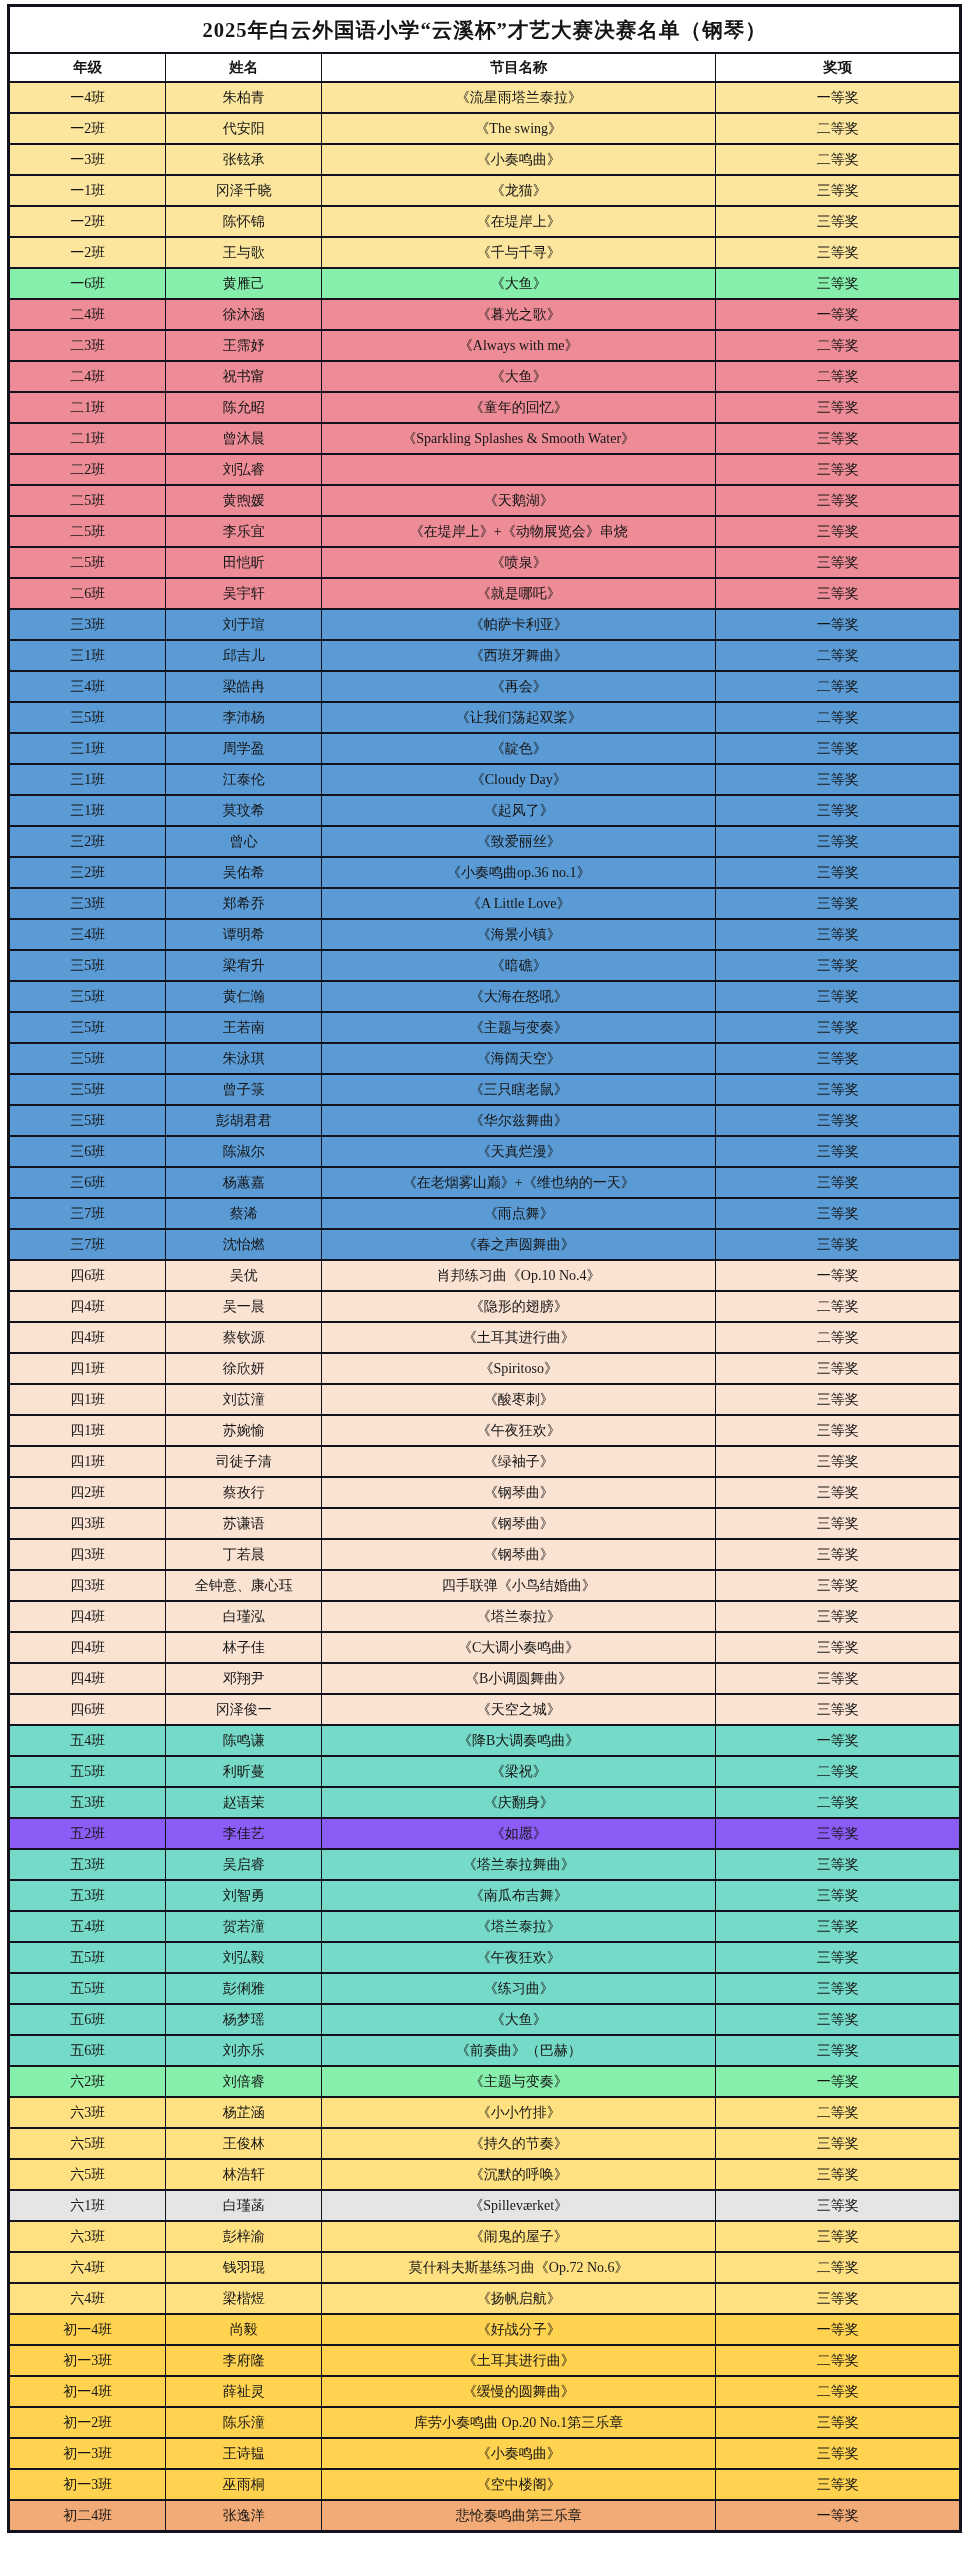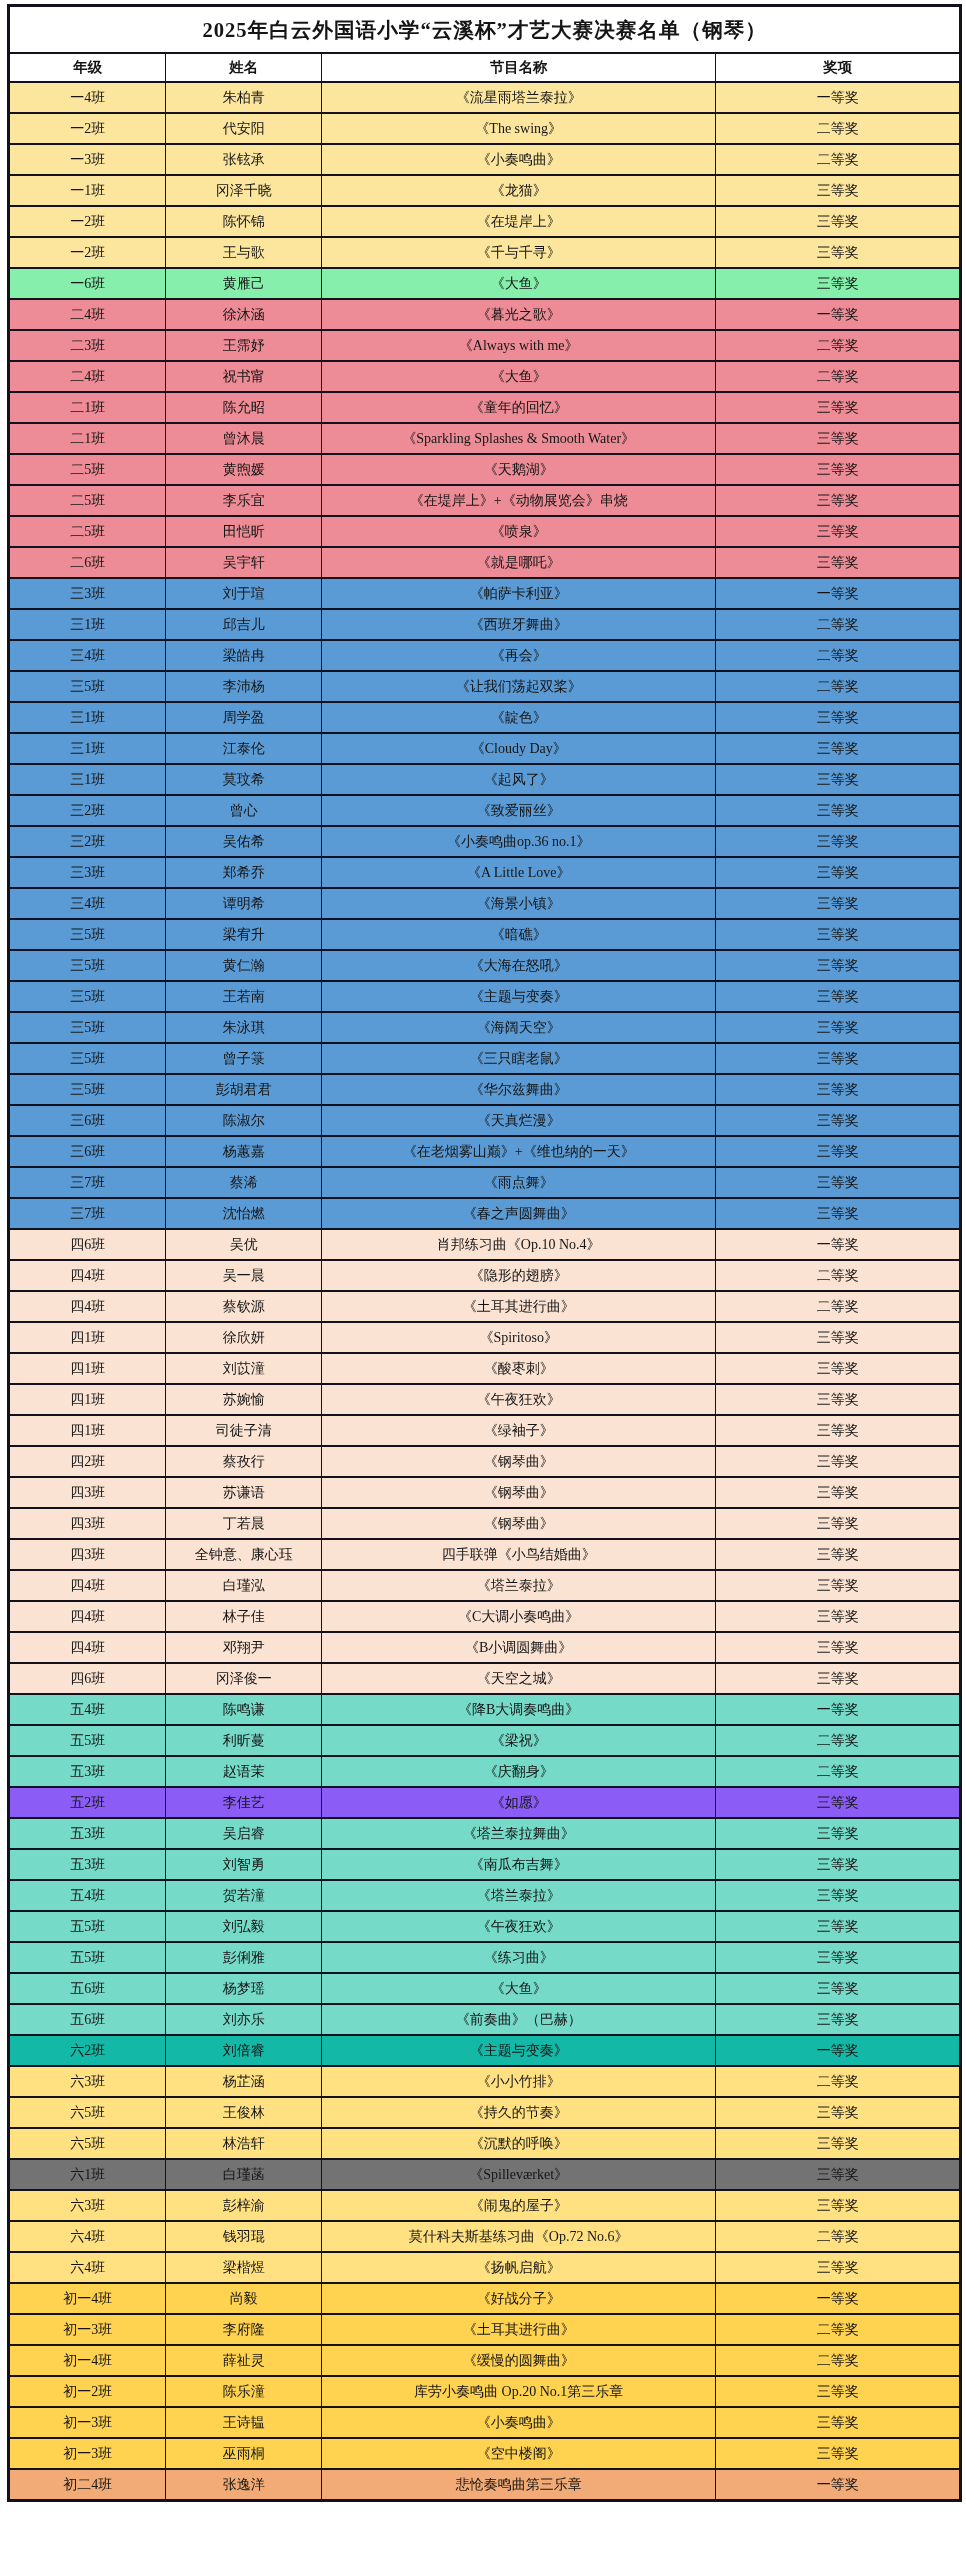--- a/index.html
+++ b/index.html
@@ -144,20 +144,26 @@
           <td class="data-cell">《童年的回忆》</td>
           <td class="data-cell">三等奖</td>
         </tr>
         <tr style="background: rgb(237, 140, 150);">
           <td class="data-cell">二1班</td>
           <td class="data-cell">曾沐晨</td>
           <td class="data-cell">《Sparkling Splashes &amp; Smooth Water》</td>
           <td class="data-cell">三等奖</td>
         </tr>
         <tr style="background: rgb(237, 140, 150);">
+          <td class="data-cell">二2班</td>
+          <td class="data-cell">刘弘睿</td>
+          <td class="data-cell"></td>
+          <td class="data-cell">三等奖</td>
+        </tr>
+        <tr style="background: rgb(237, 140, 150);">
           <td class="data-cell">二5班</td>
           <td class="data-cell">黄煦媛</td>
           <td class="data-cell">《天鹅湖》</td>
           <td class="data-cell">三等奖</td>
         </tr>
         <tr style="background: rgb(237, 140, 150);">
           <td class="data-cell">二5班</td>
           <td class="data-cell">李乐宜</td>
           <td class="data-cell">《在堤岸上》+《动物展览会》串烧</td>
           <td class="data-cell">三等奖</td>
@@ -449,21 +455,21 @@
           <td class="data-cell">杨梦瑶</td>
           <td class="data-cell">《大鱼》</td>
           <td class="data-cell">三等奖</td>
         </tr>
         <tr style="background: rgb(118, 218, 200);">
           <td class="data-cell">五6班</td>
           <td class="data-cell">刘亦乐</td>
           <td class="data-cell">《前奏曲》（巴赫）</td>
           <td class="data-cell">三等奖</td>
         </tr>
-        <tr style="background: #14b8a6;">
+        <tr style="background: #86efac;">
           <td class="data-cell">六2班</td>
           <td class="data-cell">刘倍睿</td>
           <td class="data-cell">《主题与变奏》</td>
           <td class="data-cell">一等奖</td>
         </tr>
         <tr style="background: rgb(255, 225, 130);">
           <td class="data-cell">六3班</td>
           <td class="data-cell">杨芷涵</td>
           <td class="data-cell">《小小竹排》</td>
           <td class="data-cell">二等奖</td>
@@ -473,21 +479,21 @@
           <td class="data-cell">王俊林</td>
           <td class="data-cell">《持久的节奏》</td>
           <td class="data-cell">三等奖</td>
         </tr>
         <tr style="background: rgb(255, 225, 130);">
           <td class="data-cell">六5班</td>
           <td class="data-cell">林浩轩</td>
           <td class="data-cell">《沉默的呼唤》</td>
           <td class="data-cell">三等奖</td>
         </tr>
-        <tr style="background: #737373;">
+        <tr style="background: #e5e5e5;">
           <td class="data-cell">六1班</td>
           <td class="data-cell">白瑾菡</td>
           <td class="data-cell">《Spilleværket》</td>
           <td class="data-cell">三等奖</td>
         </tr>
         <tr style="background: rgb(255, 225, 130);">
           <td class="data-cell">六3班</td>
           <td class="data-cell">彭梓渝</td>
           <td class="data-cell">《闹鬼的屋子》</td>
           <td class="data-cell">三等奖</td>

